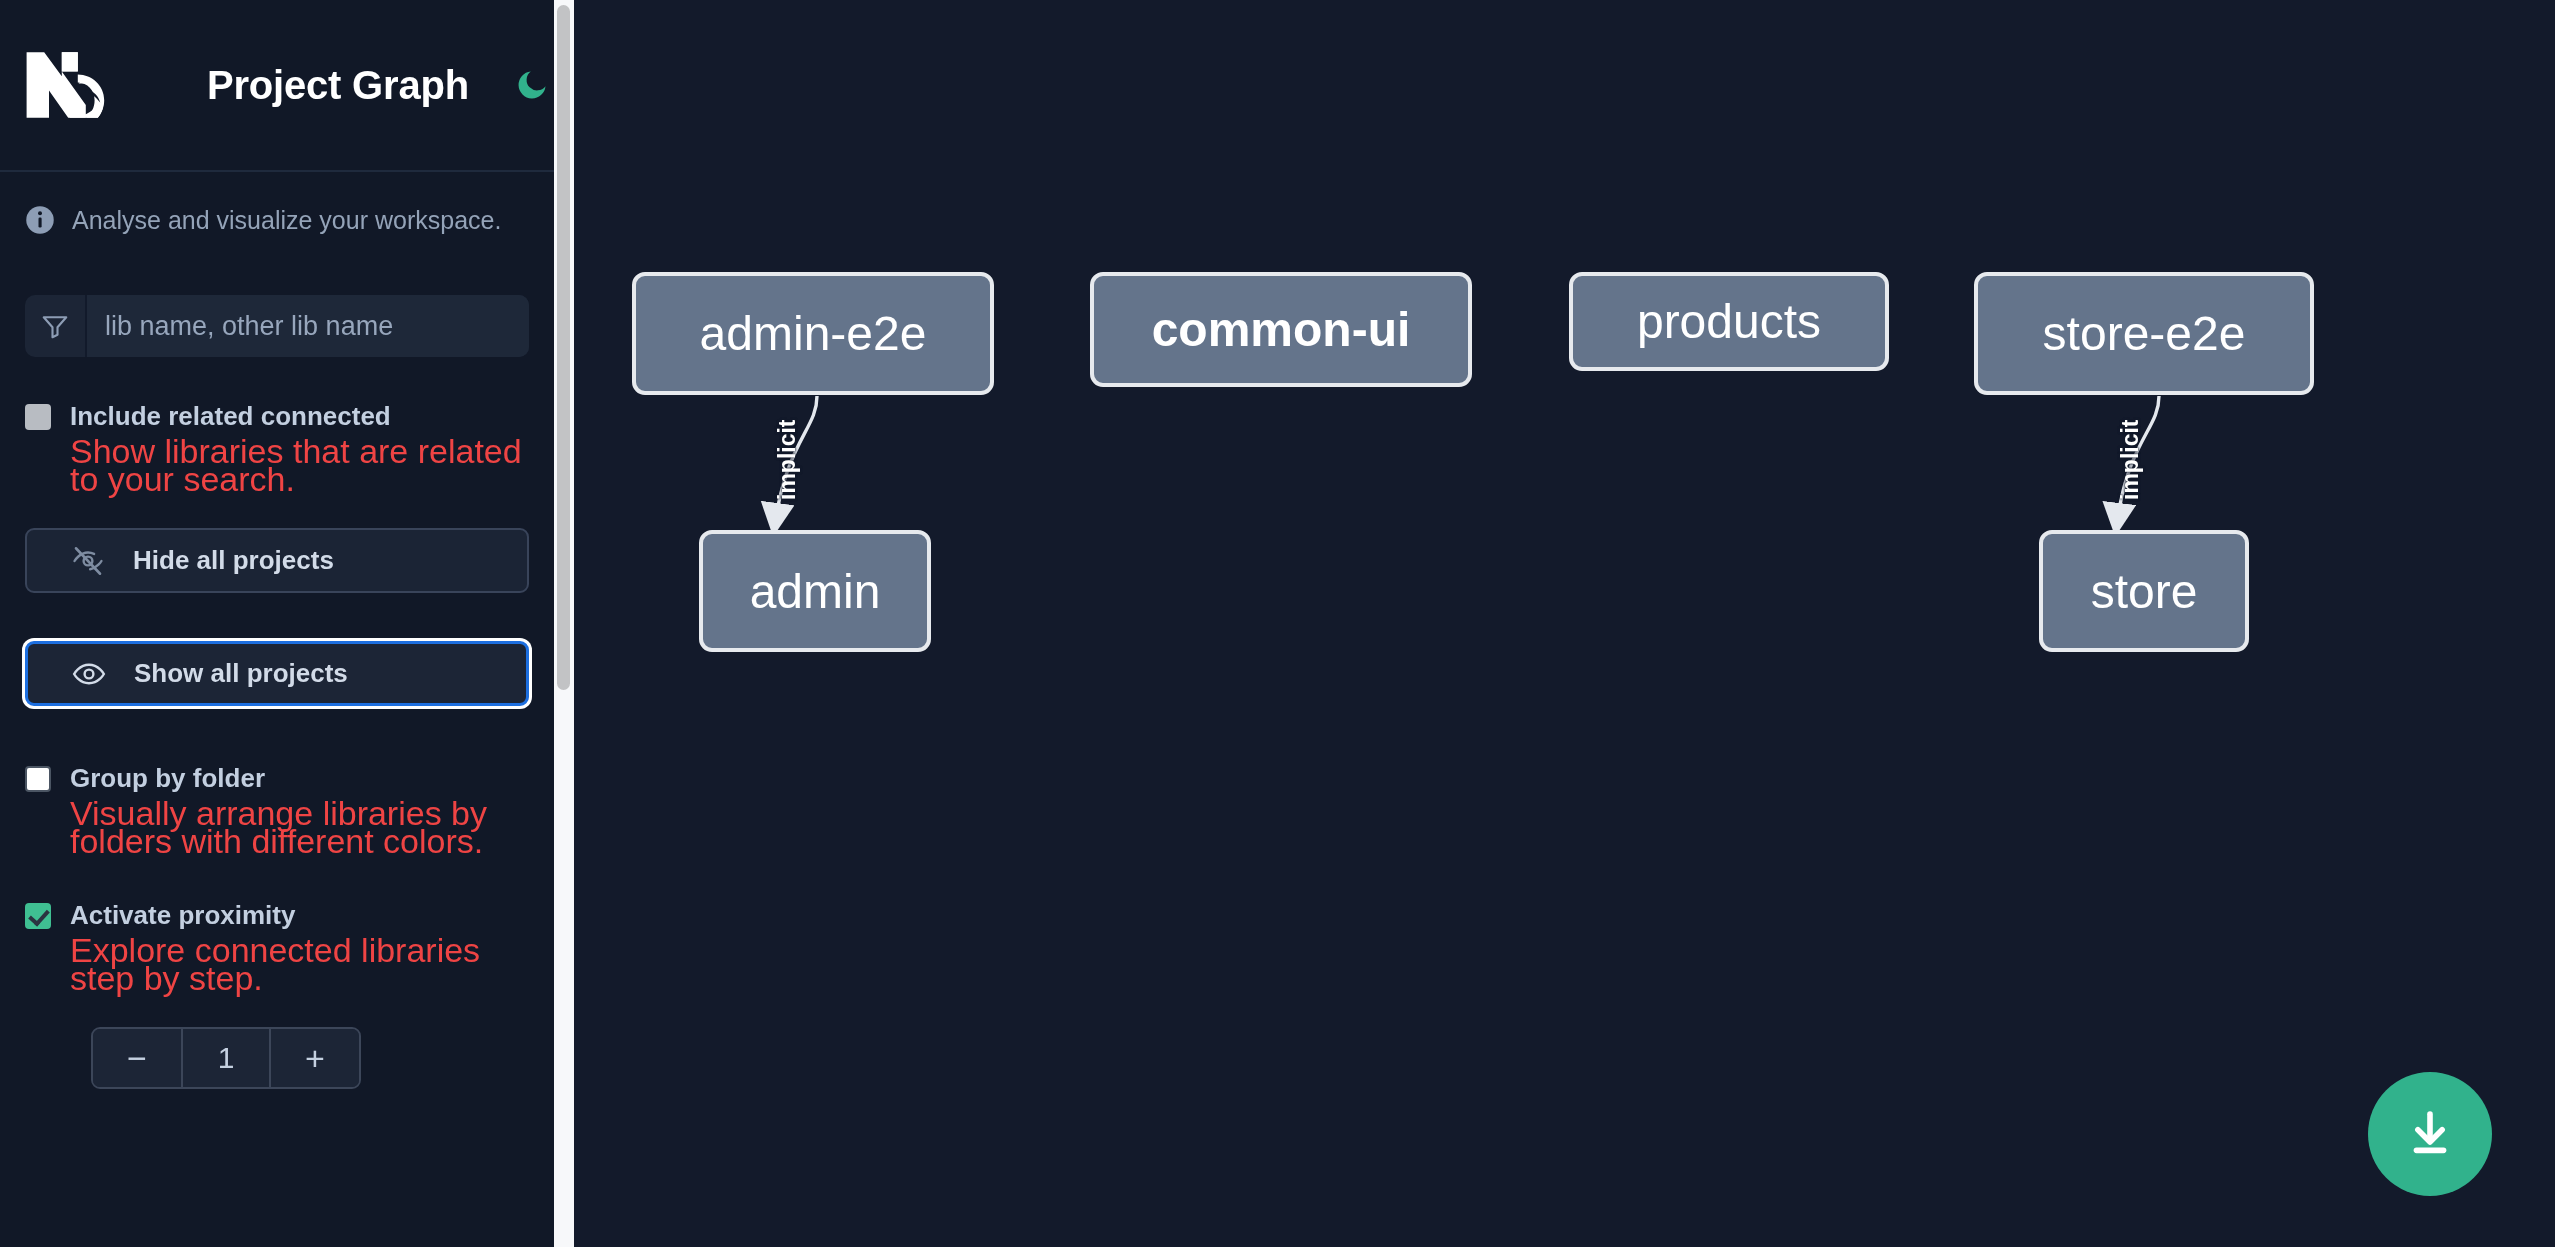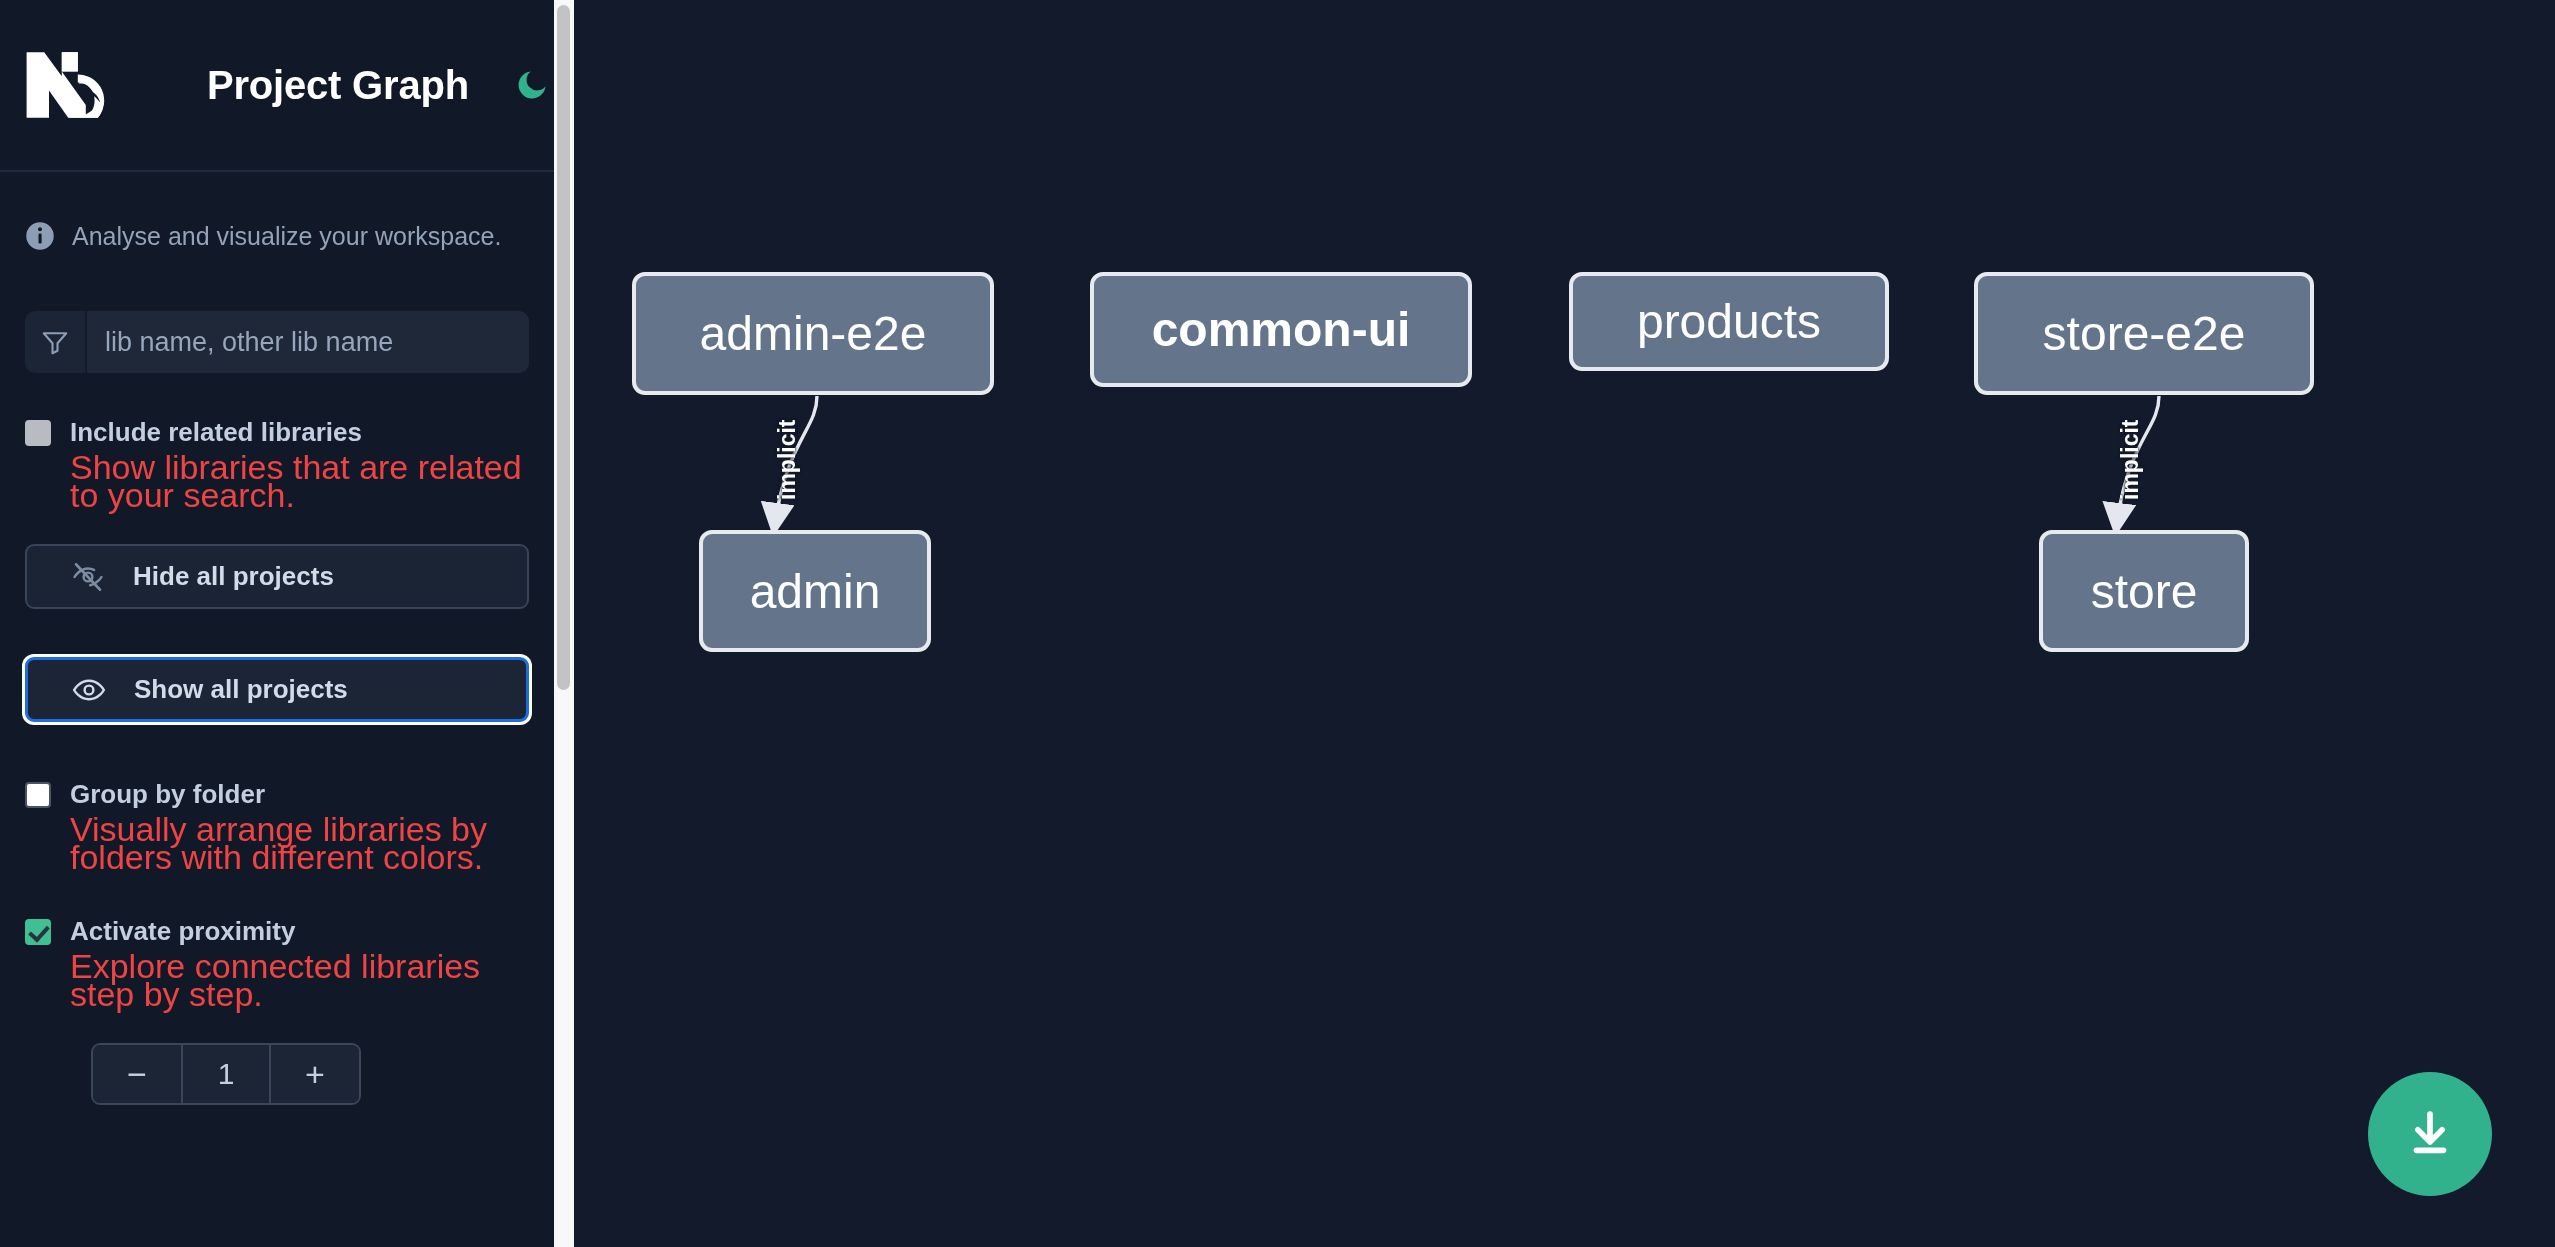--- a/index.html
+++ b/index.html
@@ -33,21 +33,21 @@
     letter-spacing: -0.2px;
     white-space: nowrap;
   }
   #theme-toggle {
     margin-left: 42px;
     width: 42px; height: 42px;
     display: flex; align-items: center; justify-content: center;
     cursor: pointer;
   }
 
-  #sidebar-body { padding: 16px 25px; }
+  #sidebar-body { padding: 0 25px; }
 
   .info-row {
     display: flex; align-items: center;
     gap: 17px;
     padding: 48px 0 0 0;
     height: 0;
   }
   .info-icon { width: 30px; height: 30px; flex: 0 0 auto; }
   .info-text {
     color: #94a3b8;
@@ -280,21 +280,21 @@
           <svg width="30" height="30" viewBox="0 0 24 24">
             <path d="M3 5h18l-7 8v6l-4 2v-8z" fill="none" stroke="#8d9db5" stroke-width="1.7" stroke-linejoin="round"></path>
           </svg>
         </div>
         <input id="filter-input" type="text" placeholder="lib name, other lib name" style="">
       </div>
 
       <div class="check-row first">
         <span class="cb disabled"></span>
         <span class="check-texts">
-          <span class="check-label" style="display:block">Include related libraries</span>
+          <span class="check-label" style="display:block">Include related connected</span>
           <span class="check-desc" style="display:block">Show libraries that are related to your search.</span>
         </span>
       </div>
 
       <button id="hide-all-btn">
         <svg width="34" height="34" viewBox="0 0 24 24">
           <path d="M2.5 12S6 6 12 6c1.6 0 3 .4 4.3 1M21.5 12s-3 5-8 5.8" fill="none" stroke="#7e8ca1" stroke-width="1.7" stroke-linecap="round"></path>
           <circle cx="12" cy="12" r="3.1" fill="none" stroke="#7e8ca1" stroke-width="1.7"></circle>
           <line x1="3.5" y1="3" x2="20.5" y2="21" stroke="#7e8ca1" stroke-width="1.8" stroke-linecap="round"></line>
         </svg>

